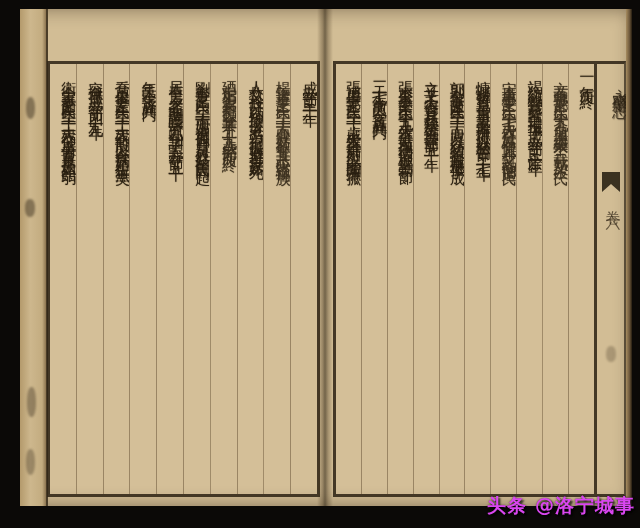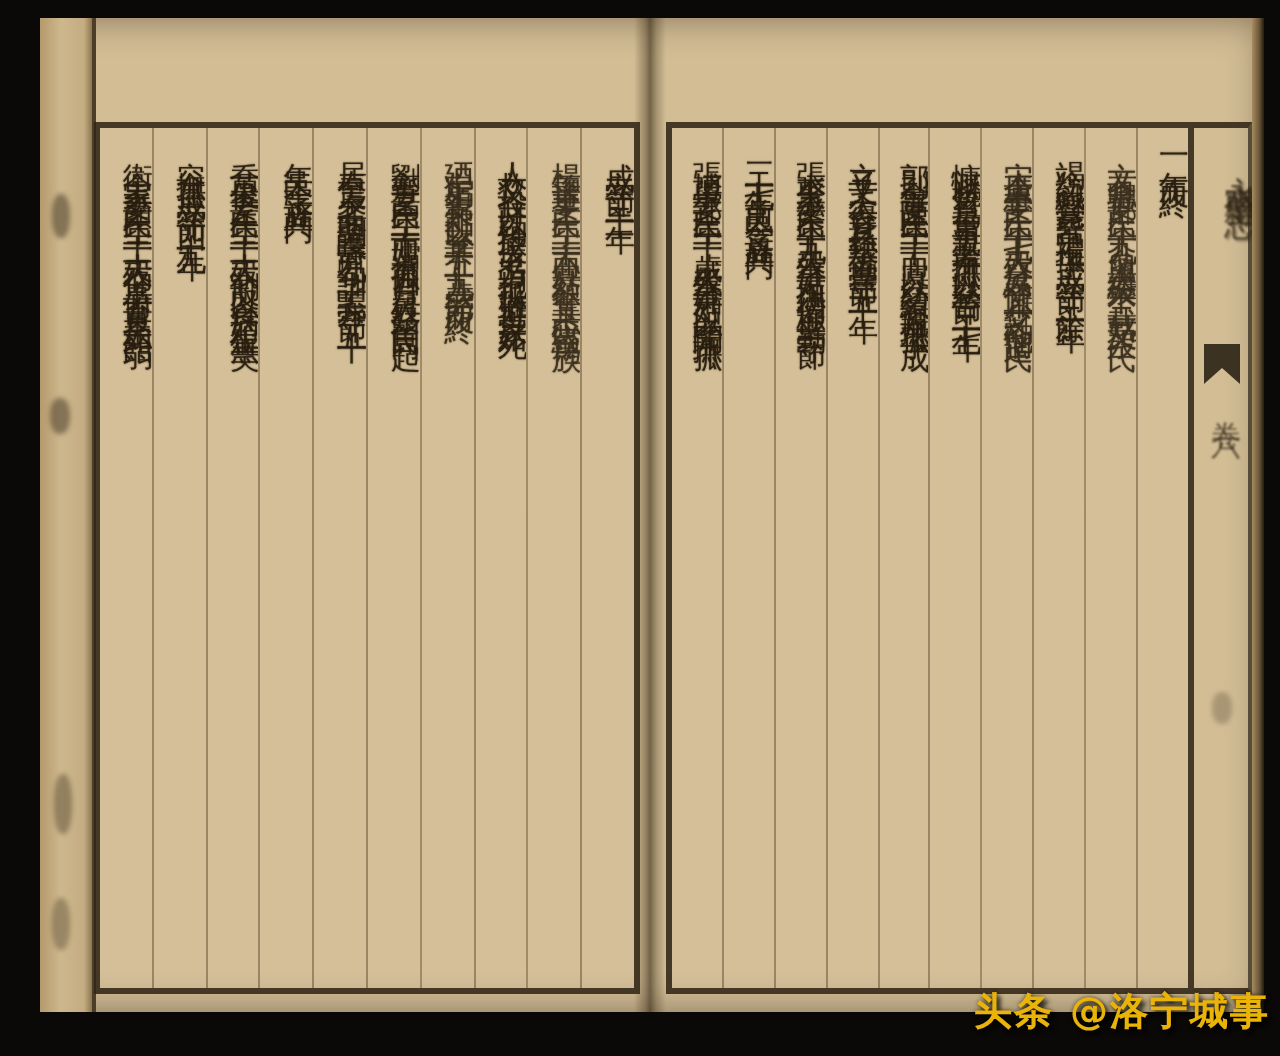--- a/index.html
+++ b/index.html
@@ -50,21 +50,21 @@
           font-size:15px;letter-spacing:4px;color:rgba(40,30,16,.68);filter:blur(.6px);}
   .banxin .m5{left:9px;top:282px;width:10px;height:16px;opacity:.55;}
   .right-dark{position:absolute;left:606px;top:0;width:6px;height:100%;
           background:linear-gradient(90deg,#a78c5f,#6b563a 60%,#241c10);}
   
   .cols .col:nth-child(2){opacity:.88;}
   .cols .col:nth-child(4){opacity:.9;}
   
   .watermark{position:absolute;right:5px;bottom:9px;
           font-family:"DejaVu Sans","Liberation Sans",sans-serif;font-weight:bold;
-          color:#eab308;font-size:19px;letter-spacing:1px;
+          color:#d946ef;font-size:19px;letter-spacing:1px;
           text-shadow:2px 2px 2px rgba(0,0,0,.75),0 0 2px rgba(0,0,0,.6);}
   .wm-badge{margin-right:8px;}
 </style>
 </head>
 <body>
 
 <div class="photo">
   <div class="book">
 
     <div class="edge-strip">

